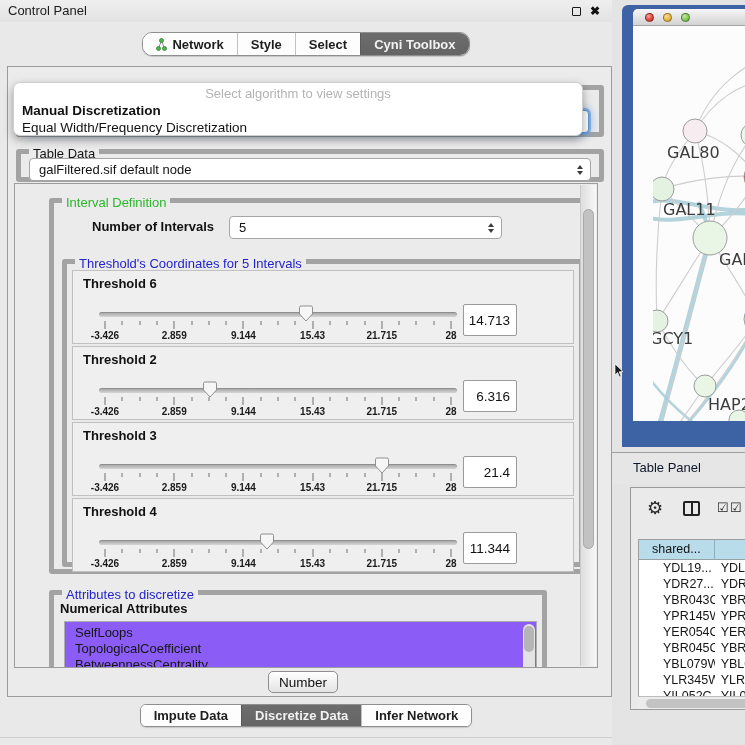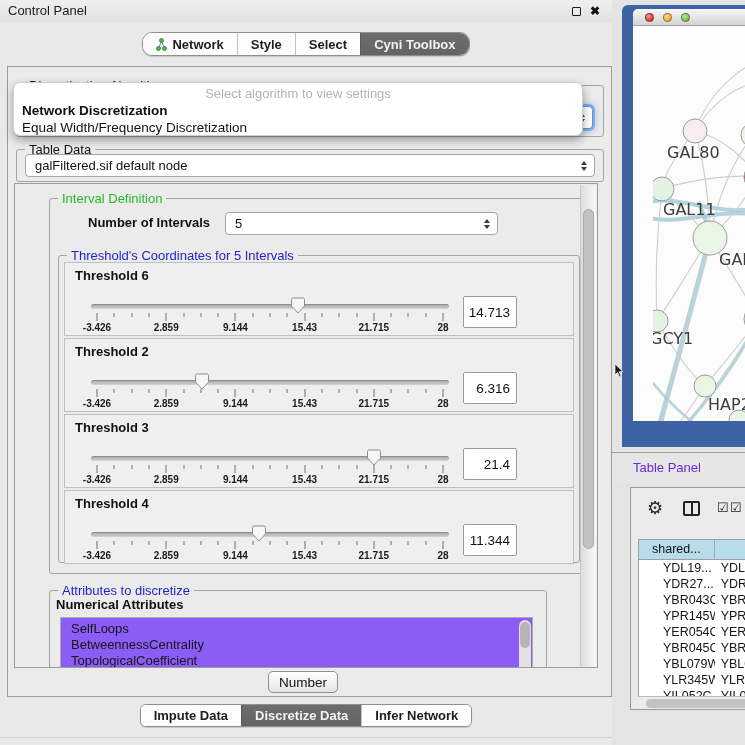--- a/index.html
+++ b/index.html
@@ -19,21 +19,21 @@
   #cp-tabs { top:32px;border-radius:10px; }
   #cp-bottom-tabs { top:704px; height:23px; }
   .seg { display:flex; align-items:center; gap:5px; padding:0 13px; font-size:13px; font-weight:600; color:#1d1d1d; border-left:1px solid #c2c2c2; background:#fdfdfd; cursor:default; }
   .seg:first-child { border-left:none; }
   .seg.selected { background:linear-gradient(var(--tab-selected-bg,#6d6d6d),#646464); color:var(--tab-selected-text,#f2f2f2); border-left-color:#5a5a5a; }
   .seg-icon { display:inline-flex; }
 
   
   #cp-main { position:absolute; left:7px; top:66px; width:605px; height:631px; border:1px solid #9c9c9c; background:var(--panel-bg,#ebebeb); }
 
-  .group { position:absolute; border:1px solid #a3a3a3; border-radius:3px; }
+  .group { position:absolute; border:5px solid #a3a3a3; border-radius:3px; }
   .gtitle { position:absolute; top:-8px; left:8px; background:var(--panel-bg,#ebebeb); padding:0 4px; font-size:13px; color:#141414; white-space:nowrap; }
   .gtitle.green { color:var(--group-green,#2db52d); }
   .gtitle.blue  { color:var(--group-blue,#2323cc); }
 
   #algo-group { left:8px; top:18px; width:588px; height:52px; }
   #table-data-group { left:8px; top:82px; width:588px; height:33px; }
 
   .combo { position:absolute; background:#fff; border:1px solid #a6a6a6; border-radius:4px; height:23px; font-size:13px; color:#111; }
   .combo .combo-text { position:absolute; left:9px; top:0; line-height:21px; white-space:nowrap; }
   .stepper { position:absolute; right:7px; top:50%; transform:translateY(-50%); display:flex; flex-direction:column; gap:2px; }
@@ -92,21 +92,21 @@
   .light.red { background:radial-gradient(circle at 35% 30%, #f3a29b, #dd4338 60%, #ad241d); }
   .light.yellow { background:radial-gradient(circle at 35% 30%, #f7dc9b, #e8b73a 60%, #b6882e); }
   .light.green { background:radial-gradient(circle at 35% 30%, #c4e8a4, #7ec654 60%, #589a35); }
   #net-canvas { position:absolute; left:0; top:17px; right:0; bottom:0; overflow:hidden;padding-left:20px; }
   #net-svg { display:block; }
   .eg { stroke:var(--edge-gray,#cecece); stroke-width:1.1; fill:none; }
   .et { stroke:var(--edge-teal,#a6cbd7); fill:none; opacity:.85; }
   #net-svg text { font-family:"DejaVu Sans","Liberation Sans",sans-serif; font-size:16px; fill:#3c3c3c; }
 
   #table-panel-bar { position:absolute; left:0; top:452px; width:133px; height:32px; background:#e6e6e6; border-top:1px solid #9f9f9f; }
-  #table-panel-title { position:absolute; left:21px; top:0; line-height:30px; font-size:13px; color:#6d28d9; }
+  #table-panel-title { position:absolute; left:21px; top:0; line-height:30px; font-size:13px; color:#0f172a; }
   #table-panel { position:absolute; left:18px; top:487px; width:130px; height:223px; border:1px solid #9a9a9a; background:#eaeaea; overflow:hidden; }
   #tp-toolbar { position:absolute; left:0; top:0; right:0; height:44px; }
   #gear-icon { position:absolute; left:16px; top:10px; font-size:18px; line-height:1.2; color:#2b2b2b; }
   #split-icon { position:absolute; left:52px; top:13px; width:17px; height:15px; border:2px solid #222; border-radius:2px; }
   #split-icon::after { content:''; position:absolute; left:50%; top:0; bottom:0; width:2px; background:#222; transform:translateX(-50%); }
   .check-icon { position:absolute; top:13px; font-size:13px; color:#222; line-height:1; }
   #check-icon-1 { left:86px; } #check-icon-2 { left:99px; }
   #tp-table { position:absolute; left:7px; top:51px; width:200px; height:157px; background:#fff; border-left:1px solid #9f9f9f; border-top:1px solid #9f9f9f; overflow:hidden; }
   #tp-header { display:flex; height:20px; }
   .th-cell { background:var(--table-header-bg,#b9dcea); border-right:1px solid #90aebb; border-bottom:1px solid #98a0a3; font-size:12.5px; color:#111; text-align:center; line-height:19px; overflow:hidden; white-space:nowrap; }
@@ -365,22 +365,22 @@
                 </div>
               </div>
           </div>
         </div>
 
         <div id="attr-group" class="group">
           <span class="gtitle blue">Attributes to discretize</span>
           <span id="attr-sublabel">Numerical Attributes</span>
           <div id="attr-list">
             <div class="list-item">SelfLoops</div>
+              <div class="list-item">TopologicalCoefficient</div>
               <div class="list-item">BetweennessCentrality</div>
-              <div class="list-item">TopologicalCoefficient</div>
               <div id="attr-scrollbar">
                 <div class="thumb"></div>
               </div>
           </div>
         </div>
 
         <div id="panel-vscroll">
             <div class="thumb"></div>
           </div>
       </div>
@@ -397,21 +397,21 @@
         </div>
         <div class="seg">
           <span class="seg-label">Infer Network</span>
         </div>
       </div>
     <div id="cp-bottom-line"></div>
 
     <div id="algo-popup">
       <span id="popup-placeholder">Select algorithm to view settings</span>
       <div id="popup-options">
-          <div class="popup-option bold">Network Discretization</div>
+          <div class="popup-option bold">Manual Discretization</div>
           <div class="popup-option">Equal Width/Frequency Discretization</div>
         </div>
     </div>
   </section>
 
   <section id="right-region">
     <div id="net-window">
       <div id="net-inner">
         <div id="net-titlebar">
           <span class="light red"></span>

